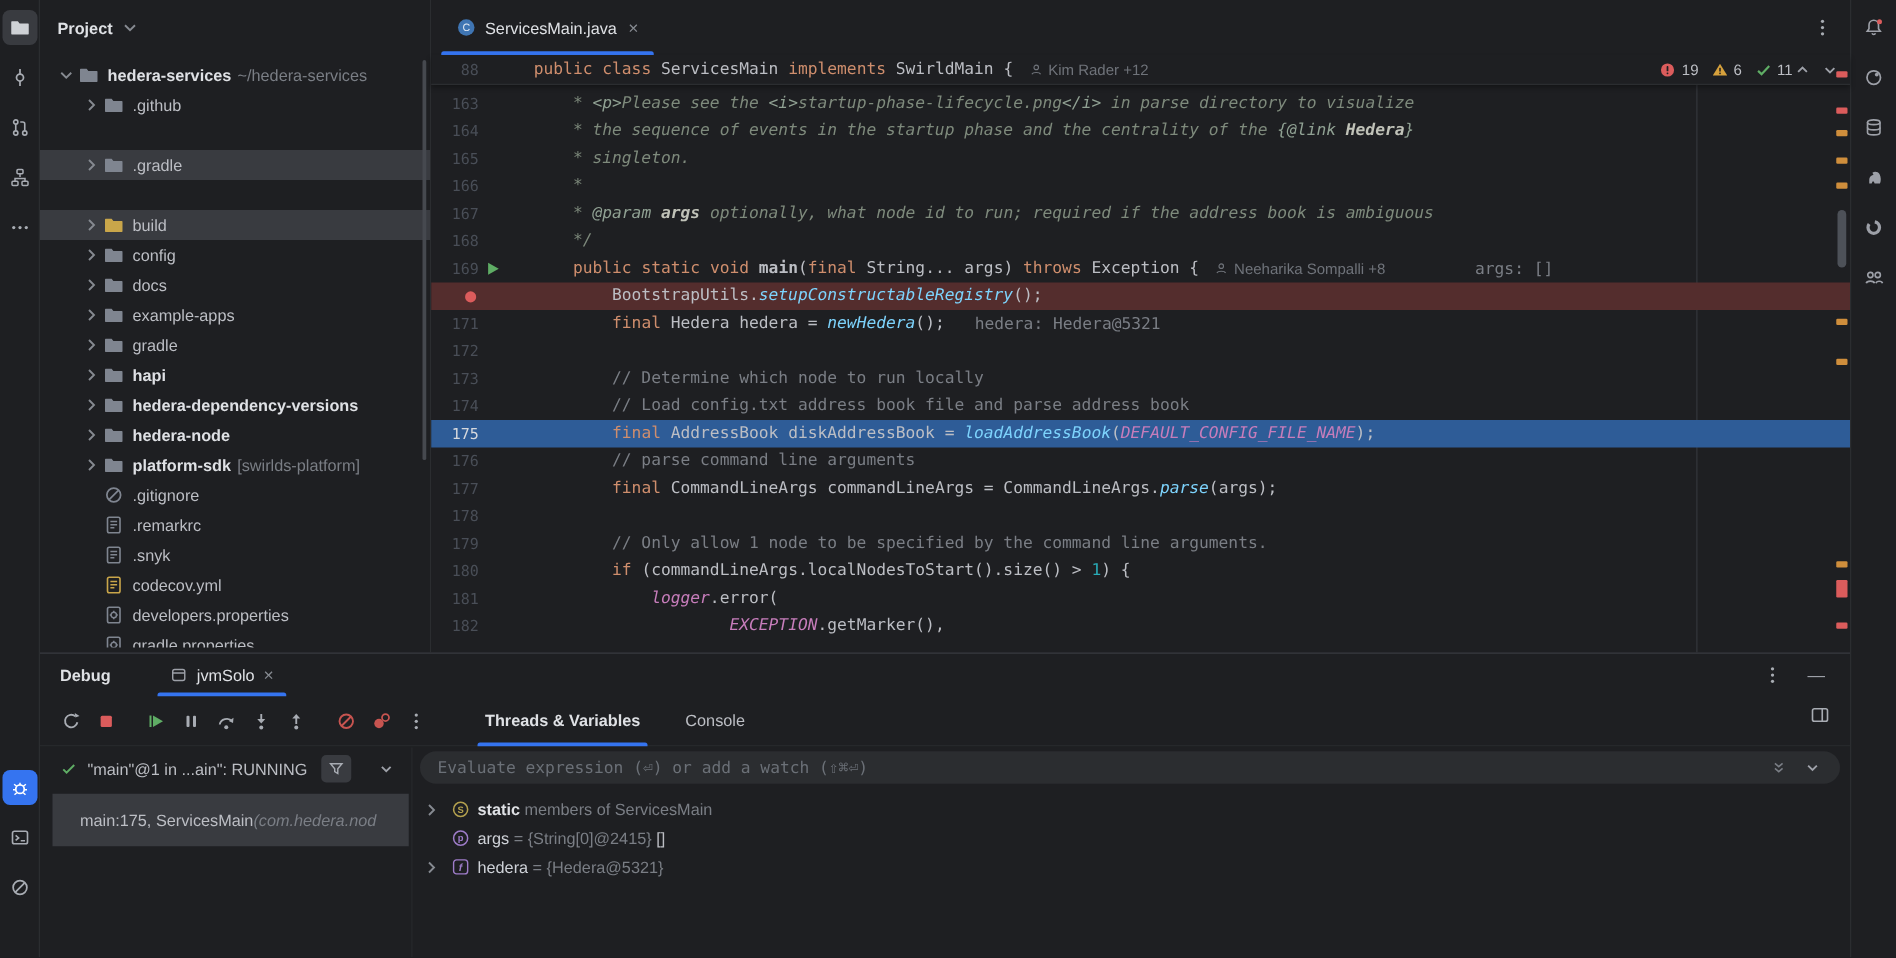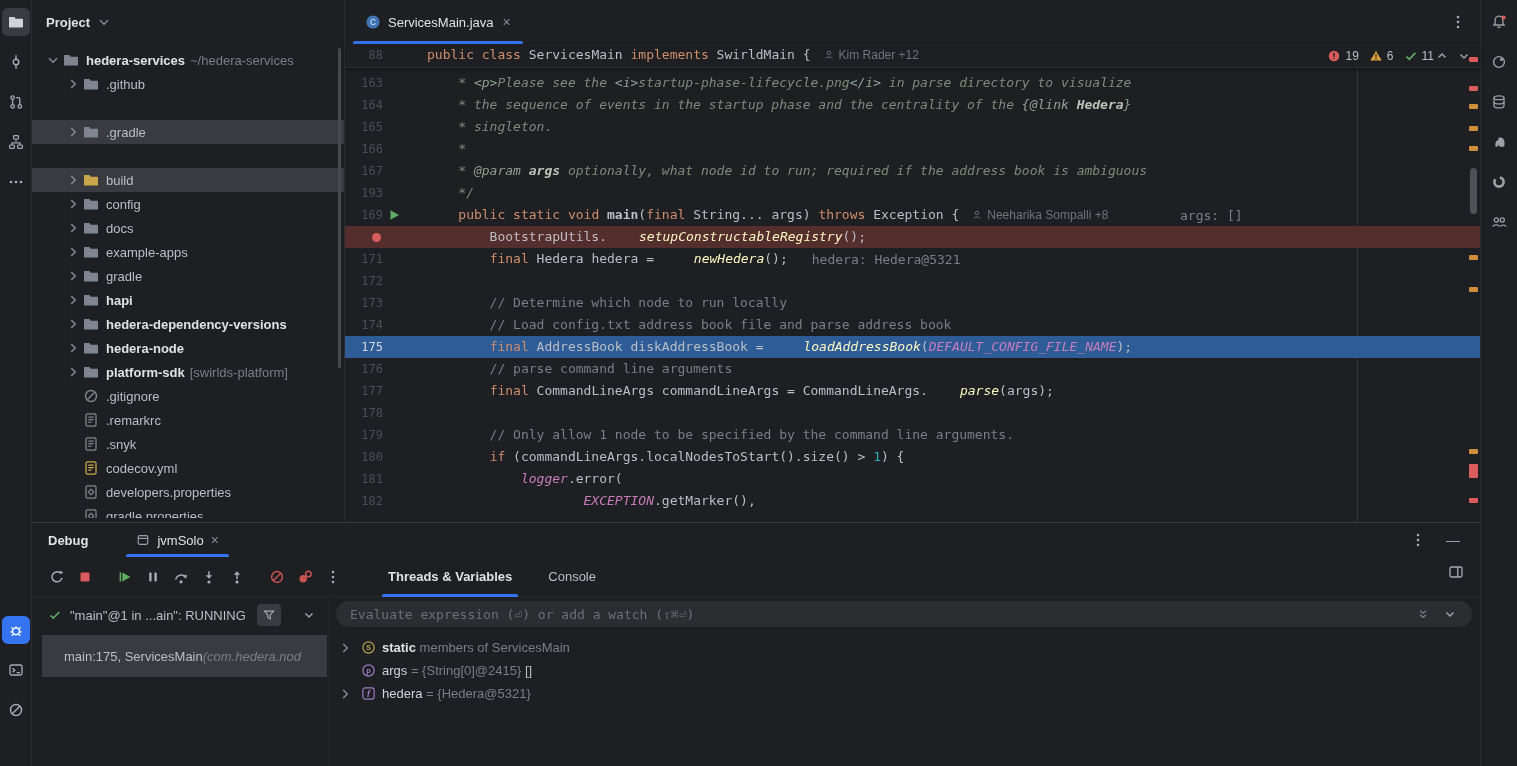--- a/index.html
+++ b/index.html
@@ -59,32 +59,32 @@
   .lnum.cur { color:#d5d8dd; }
   .gicon { width:22px; flex:none; display:flex; justify-content:center; align-items:center; }
   .codetext { margin-left:22px; font:13px/22px "DejaVu Sans Mono", monospace; white-space:pre; }
   .tk-k { color:#cf8e6d; }
   .tk-p { color:#bcbec4; }
   .tk-b { color:#bcbec4; font-weight:bold; }
   .tk-d { color:#7e8a7c; font-style:italic; }
   .tk-dt { color:#90a193; font-style:italic; }
   .tk-db { color:#c0c2b8; font-style:italic; font-weight:bold; }
   .tk-c { color:#7a7e85; }
-  .tk-i { color:#fef9c3; font-style:italic;margin-left:32px; }
+  .tk-i { color:#7dd3fc; font-style:italic; }
   .tk-ci { color:#c77dbb; font-style:italic; }
   .tk-fi { color:#c77dbb; font-style:italic; }
   .tk-n { color:#2aacb8; }
   .author { display:inline-flex; align-items:center; gap:4px; margin-left:12px;
     color:#6f737a; font:12px "Liberation Sans", sans-serif; white-space:nowrap; }
   .inline-hint { margin-left:24px; color:#7a7e85; font:13px "DejaVu Sans Mono", monospace; }
   .right-hint { position:absolute; left:835px; color:#7a7e85; font:13px "DejaVu Sans Mono", monospace; }
 
   #sticky { position:absolute; left:0; right:0; top:44px; height:24px; background:#1e1f22;
     border-bottom:1px solid #2b2d30; box-shadow:0 2px 4px rgba(0,0,0,.35);
-    display:flex; align-items:flex-start; z-index:5; }
+    display:flex; align-items:center; z-index:5; }
   #insp { position:absolute; right:46px; top:0; height:24px; display:flex; align-items:center; gap:10px; }
   .badge { display:inline-flex; align-items:center; gap:4px; color:#bcbec4; font-size:12px; }
   #insp-nav { position:absolute; right:8px; top:0; height:24px; display:flex; align-items:center; gap:6px; }
 
   #stripe { position:absolute; right:0; top:44px; bottom:0; width:14px; z-index:6; }
   .smark { position:absolute; right:2px; width:9px; border-radius:1px; }
   #sthumb { position:absolute; right:3px; width:7px; background:#4d5158; border-radius:4px; }
 
   
   #right-bar { position:absolute; right:0; top:0; width:37px; height:766px;
@@ -543,21 +543,21 @@
         <span class="lnum">166</span>
         <span class="gicon"></span>
         <span class="codetext"><span class="tk-d">    *</span></span>
       </div>
       <div class="line">
         <span class="lnum">167</span>
         <span class="gicon"></span>
         <span class="codetext"><span class="tk-d">    * </span><span class="tk-dt">@param</span><span class="tk-d"> </span><span class="tk-db">args</span><span class="tk-d"> optionally, what node id to run; required if the address book is ambiguous</span></span>
       </div>
       <div class="line">
-        <span class="lnum">193</span>
+        <span class="lnum">168</span>
         <span class="gicon"></span>
         <span class="codetext"><span class="tk-d">    */</span></span>
       </div>
       <div class="line">
         <span class="lnum">169</span>
         <span class="gicon">
           <span class="ic">
             <svg width="16" height="16" viewBox="0 0 16 16">
               <path d="M4.5 3.2l8.5 4.8-8.5 4.8z" fill="#5fad65"></path>
             </svg>

